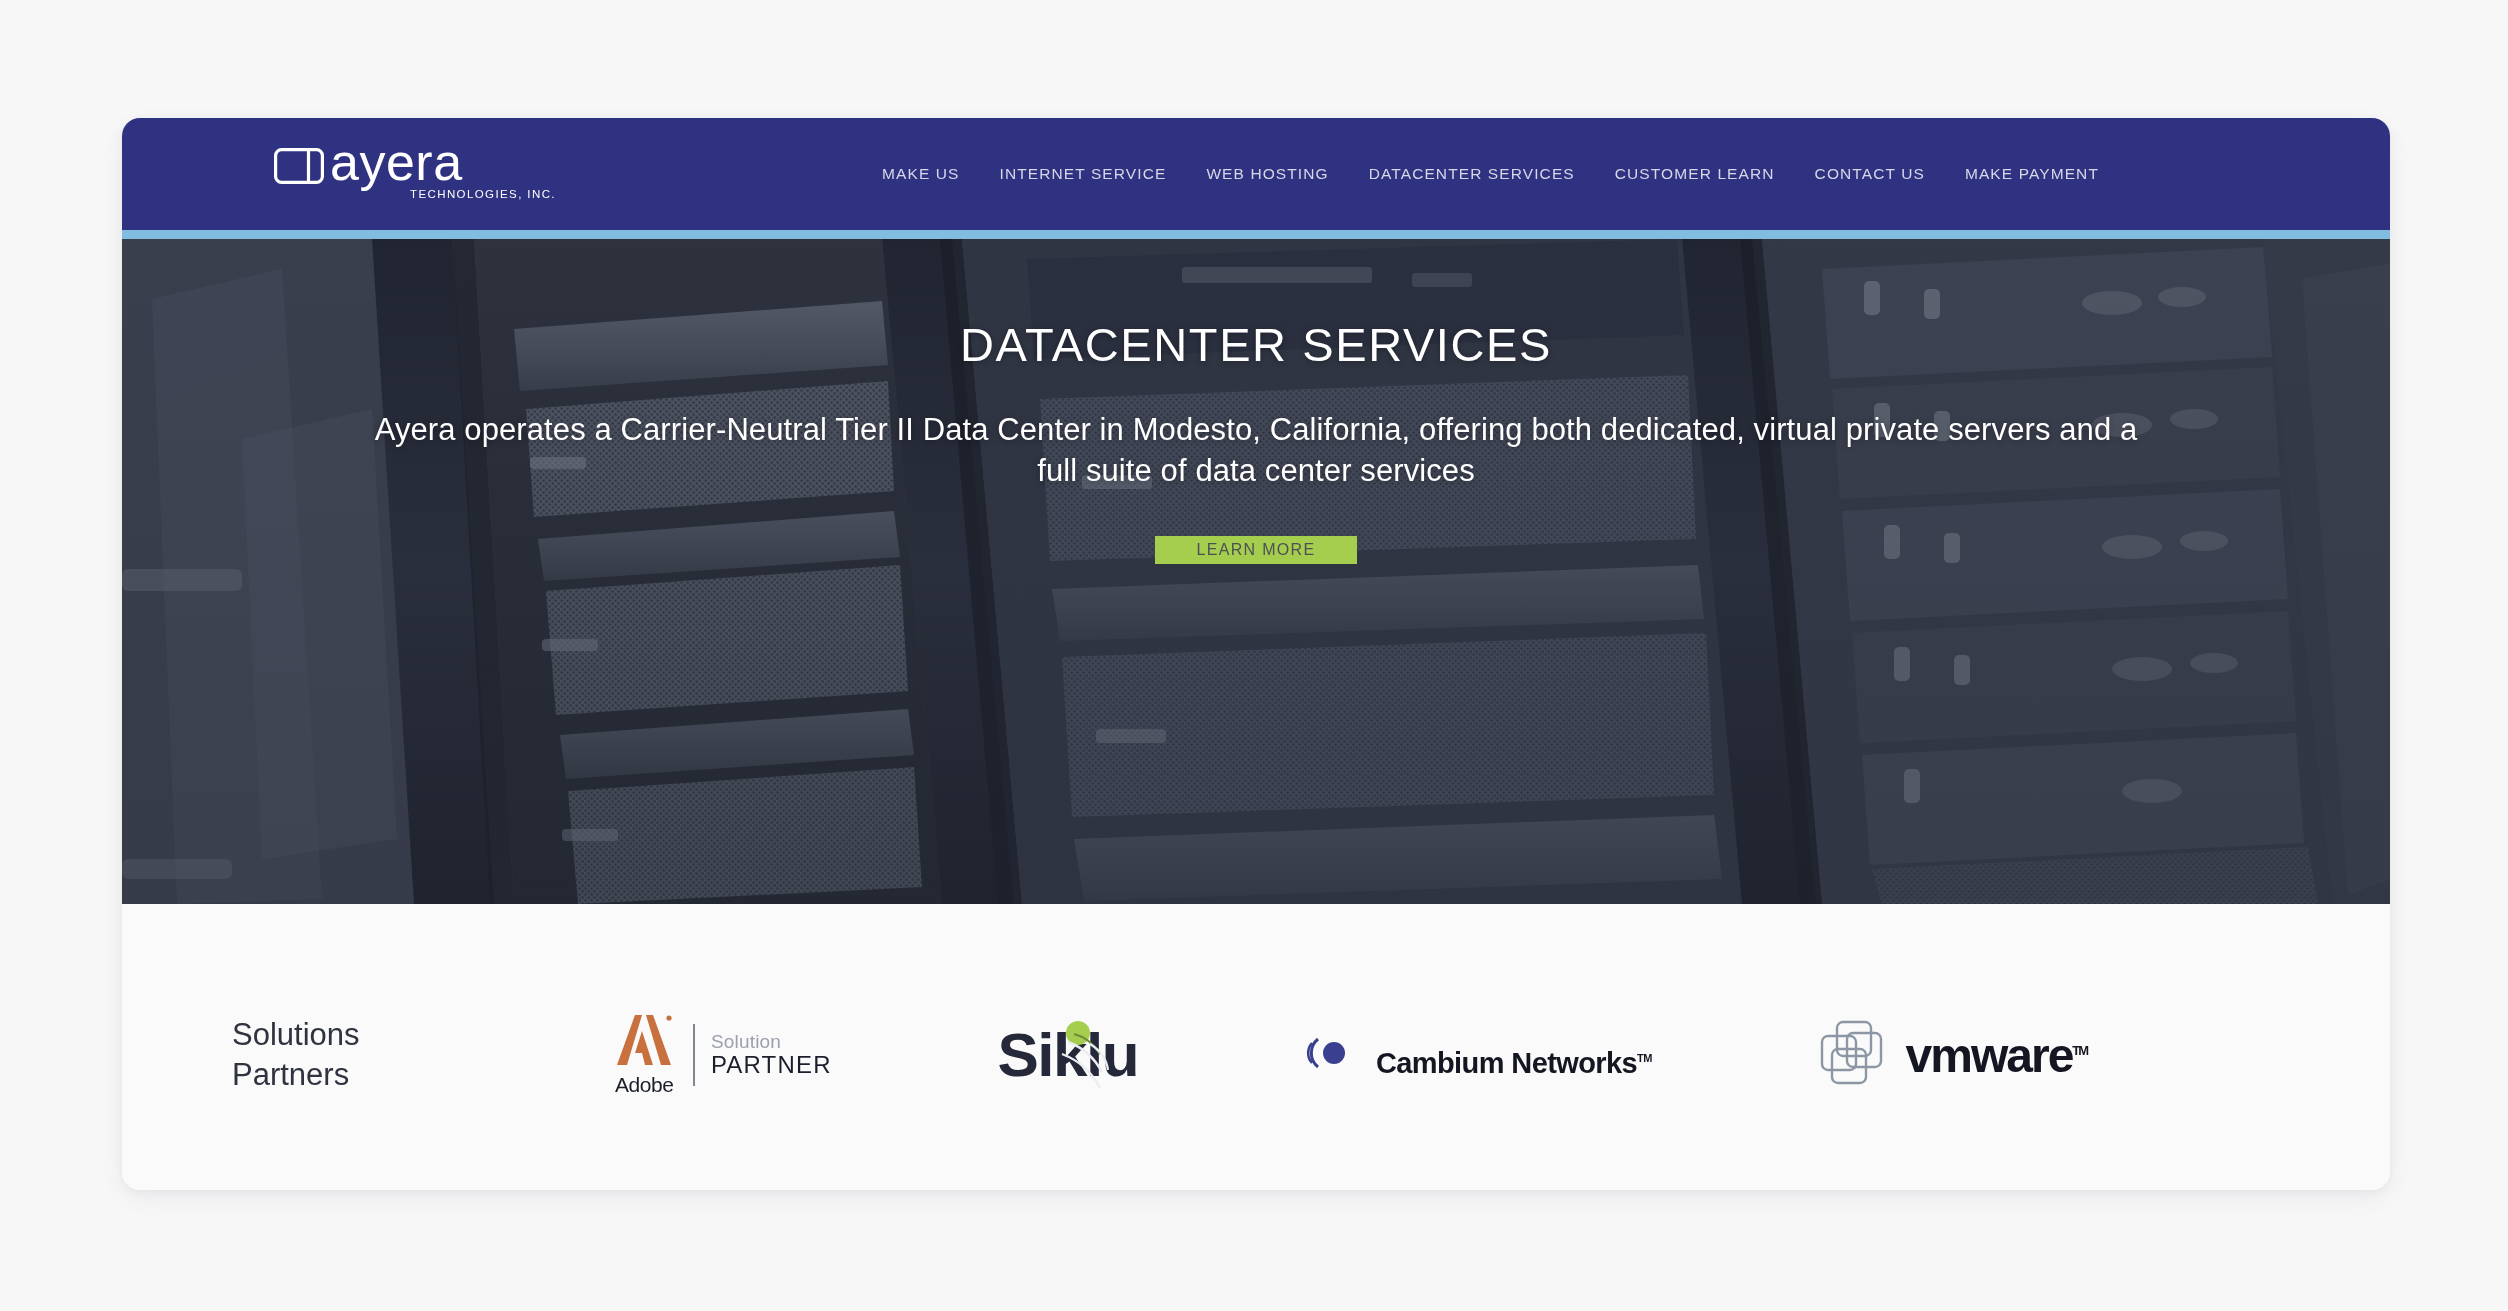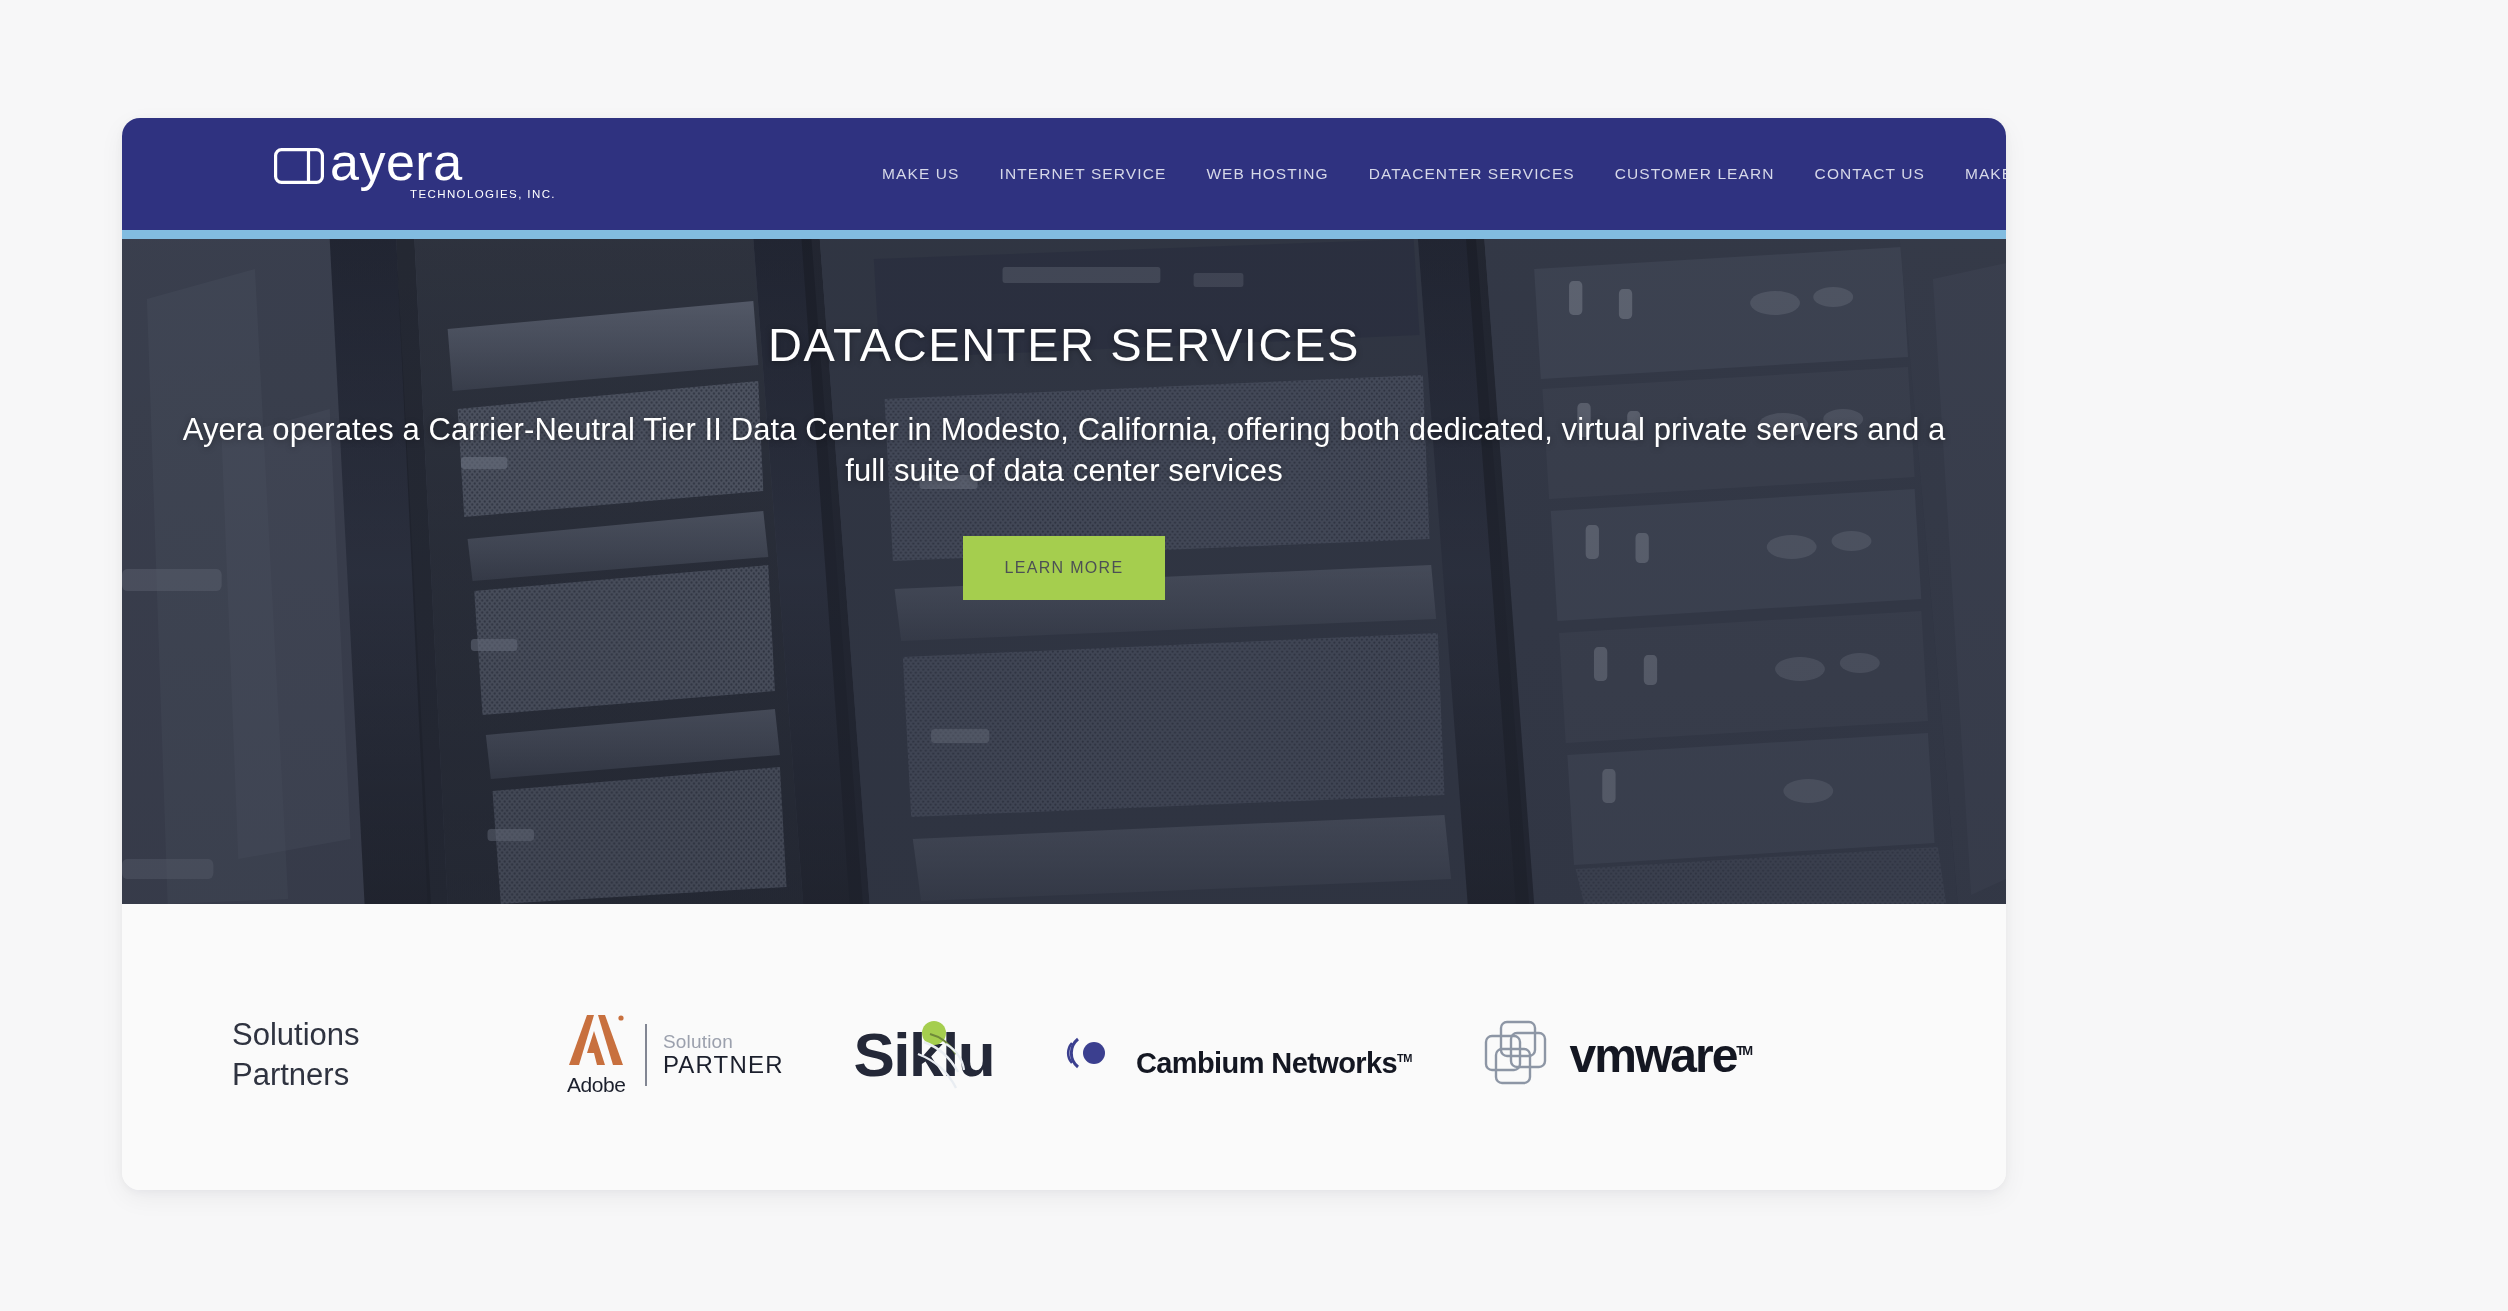--- a/index.html
+++ b/index.html
@@ -11,21 +11,21 @@
     background: #f7f7f8;
     font-family: "Liberation Sans", sans-serif;
     overflow: hidden;
   }
 
   
   #page-card {
     position: absolute;
     left: 122px;
     top: 118px;
-    width: 1884px;
+    width: 2268px;
     height: 1072px;
     border-radius: 18px;
     overflow: hidden;
     background: #fafafa;
     box-shadow: 0 8px 26px rgba(22,24,40,0.055),
                 0 2px 8px rgba(22,24,40,0.04);
   }
 
   
   #site-header {
@@ -131,21 +131,21 @@
     letter-spacing: 0.1px;
     text-shadow: 0 1px 6px rgba(0,0,0,0.35);
   }
   #hero-cta {
     display: inline-block;
     margin-top: 44px;
     background: #a5ce4e;
     color: #4c5055;
     font-size: 16px;
     letter-spacing: 1.3px;
-    padding: 23px 42px;
+    padding: 5px 42px;
     border: none;
     cursor: pointer;
     font-family: inherit;
   }
 
   
   #partners {
     position: relative;
     height: 286px;
     background: #fafafa;

